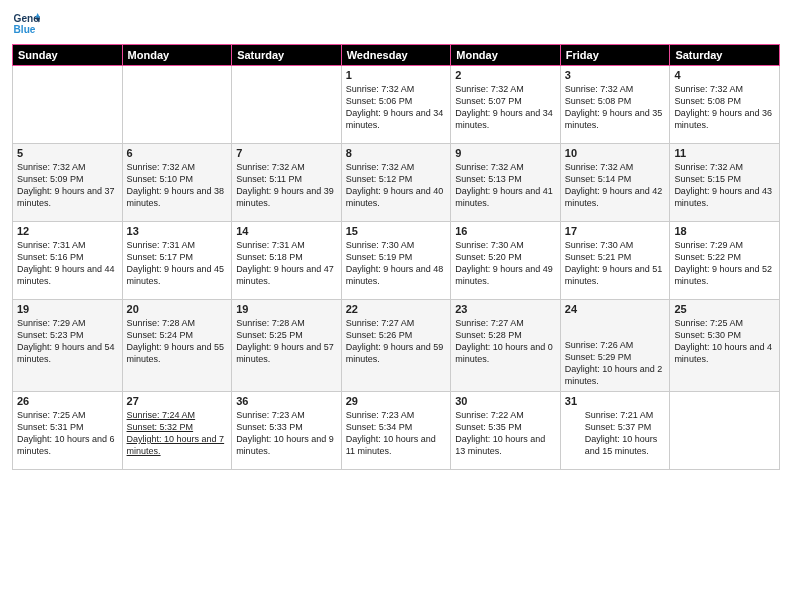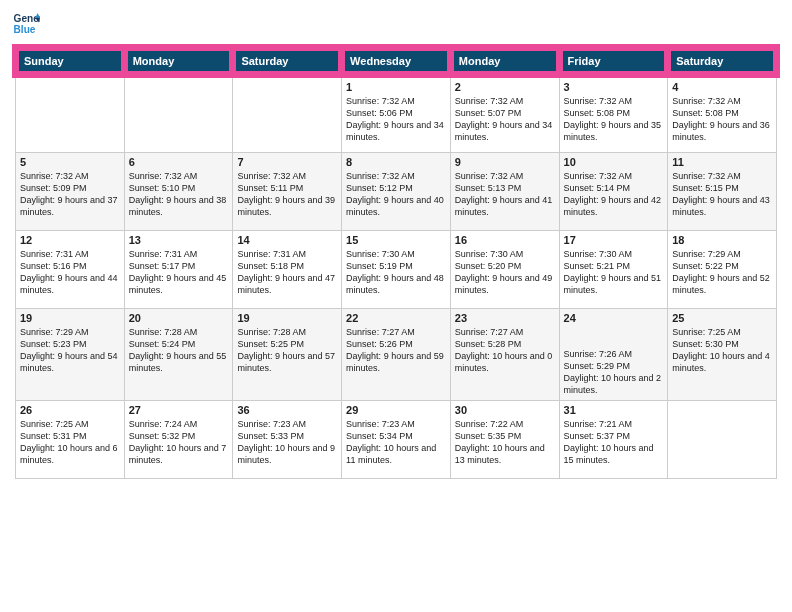--- a/index.html
+++ b/index.html
@@ -41,27 +41,27 @@
     .location-title {
       font-size: 13px;
       color: #333;
     }
     .calendar-table {
       width: 100%;
       border-collapse: collapse;
       table-layout: fixed;
     }
     .calendar-table th {
-      background-color: #0c4a6e;
+      background-color: #000000;
       color: #fff;
       font-size: 11px;
       font-weight: bold;
       text-align: left;
       padding: 4px 5px;
-      border: 7px solid #ec4899;
+      border: 1px solid #ec4899;
     }
     .calendar-table td {
       border: 1px solid #ccc;
       vertical-align: top;
       padding: 3px 4px;
       font-size: 9.5px;
       color: #222;
       height: 78px;
       background: #fff;
     }
@@ -273,21 +273,21 @@
         </tr>
         <tr>
           <td>
             <div class="day-number">26</div>
             <div class="day-info" style="white-space: pre-line;">Sunrise: 7:25 AM
 Sunset: 5:31 PM
 Daylight: 10 hours and 6 minutes.</div>
           </td>
           <td>
             <div class="day-number">27</div>
-            <div class="day-info" style="white-space: pre-line;">Sunrise: 7:24 AM
+            <div class="day-info" style="white-space: pre-line; text-decoration: underline;">Sunrise: 7:24 AM
 Sunset: 5:32 PM
 Daylight: 10 hours and 7 minutes.</div>
           </td>
           <td>
             <div class="day-number">36</div>
             <div class="day-info" style="white-space: pre-line;">Sunrise: 7:23 AM
 Sunset: 5:33 PM
 Daylight: 10 hours and 9 minutes.</div>
           </td>
           <td>
@@ -297,21 +297,21 @@
 Daylight: 10 hours and 11 minutes.</div>
           </td>
           <td>
             <div class="day-number">30</div>
             <div class="day-info" style="white-space: pre-line;">Sunrise: 7:22 AM
 Sunset: 5:35 PM
 Daylight: 10 hours and 13 minutes.</div>
           </td>
           <td>
             <div class="day-number">31</div>
-            <div class="day-info" style="white-space: pre-line;">Sunrise: 7:21 AM
+            <div class="day-info" style="white-space: pre-line; margin-left: 20px;">Sunrise: 7:21 AM
 Sunset: 5:37 PM
 Daylight: 10 hours and 15 minutes.</div>
           </td>
           <td class="empty-cell"></td>
         </tr>
       </tbody>
   </table>
 </div>
 
 </body></html>

